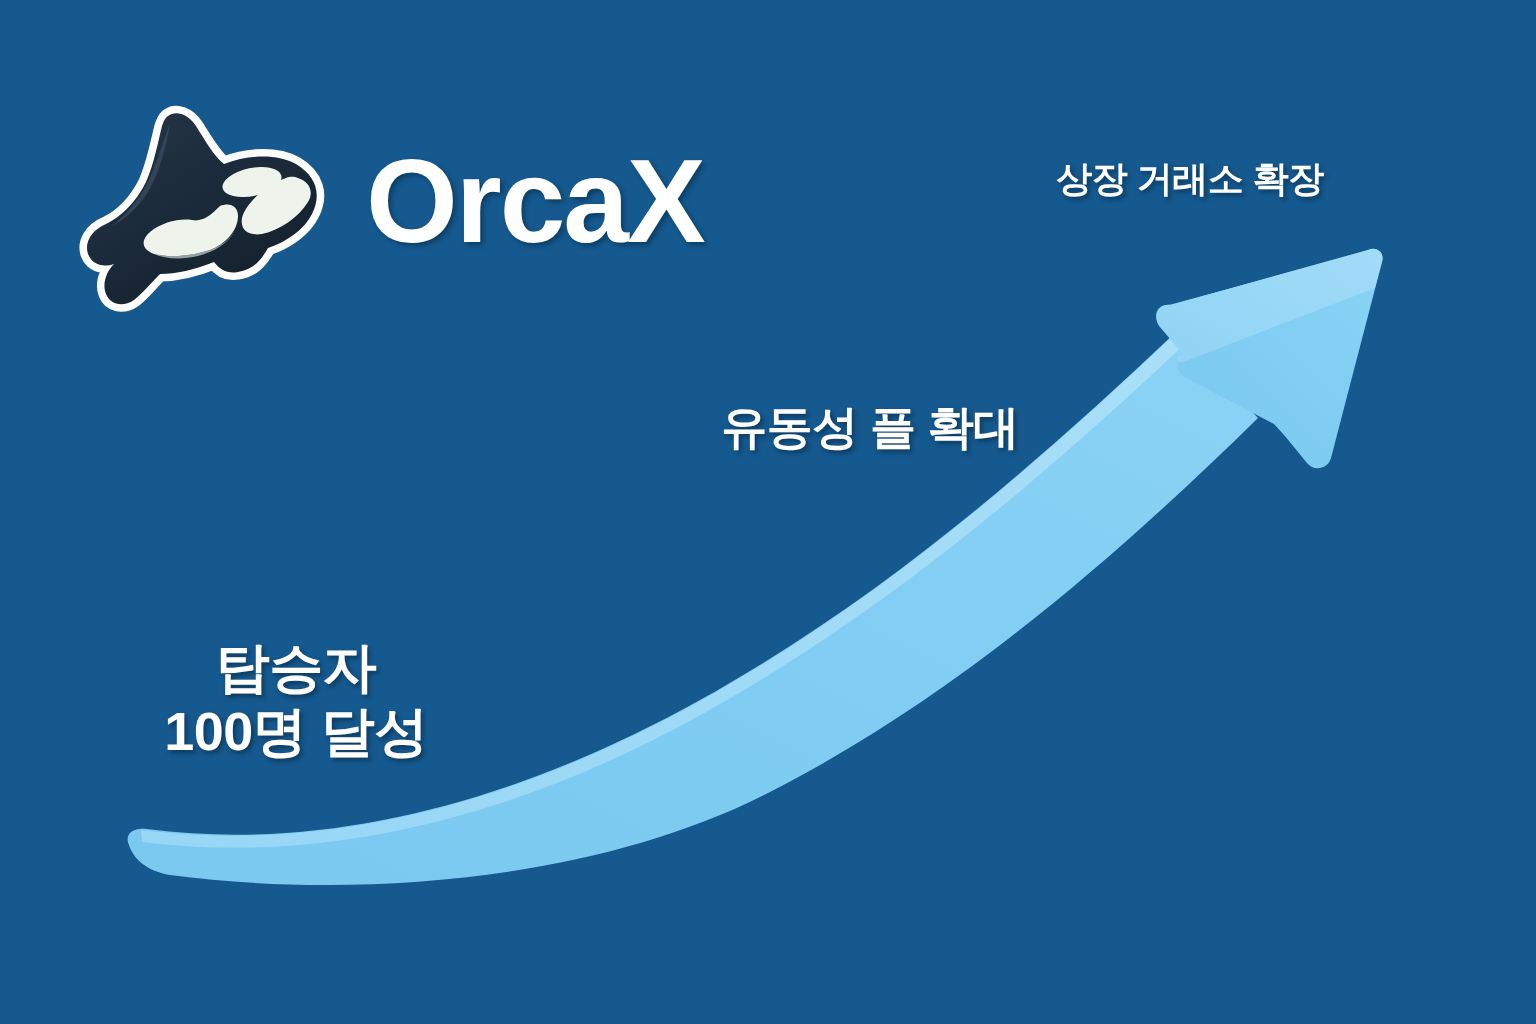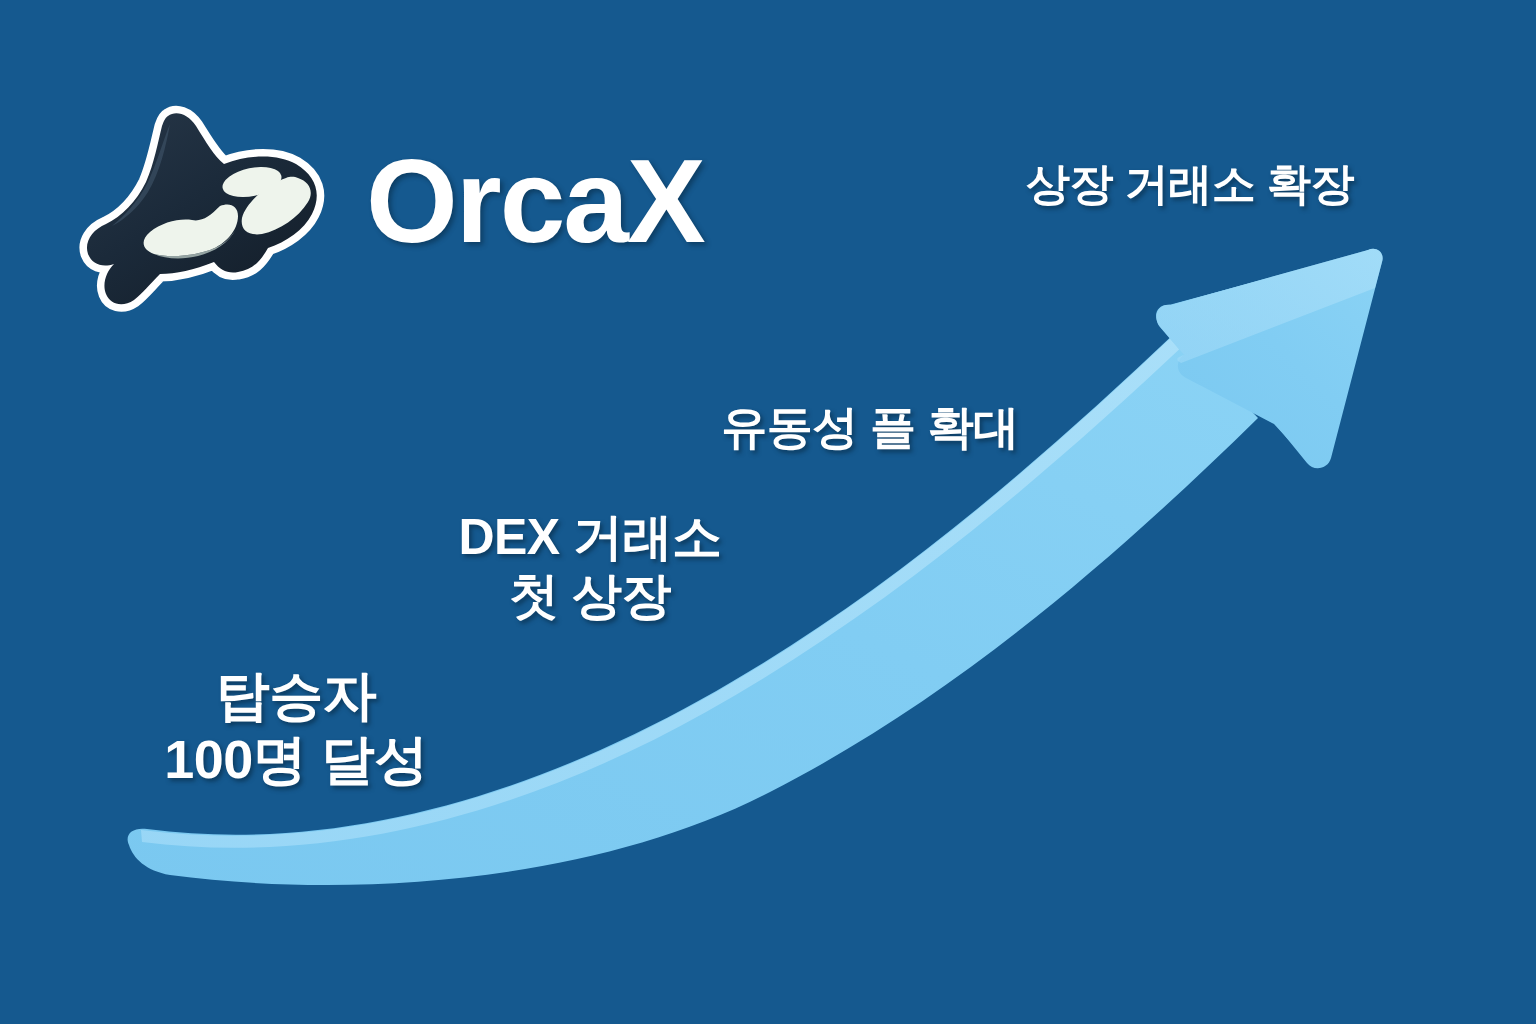--- a/index.html
+++ b/index.html
@@ -65,40 +65,39 @@
     line-height: 1.18;
     white-space: pre-line;
     text-shadow: 2.5px 2.5px 4px rgba(6, 34, 57, 0.55);
     letter-spacing: -0.5px;
   }
   #milestone-1 {
     left: 96px;
     top: 636px;
     width: 400px;
     font-size: 54px;
-    margin-top: 28px;
   }
   #milestone-2 {
     left: 380px;
     top: 508px;
     width: 420px;
     font-size: 50px;
   }
   #milestone-3 {
     left: 640px;
     top: 388px;
     width: 460px;
     font-size: 46px;
     margin-top: 12px;
   }
   #milestone-4 {
     left: 940px;
     top: 158px;
     width: 500px;
-    font-size: 44px;
+    font-size: 36px;
   }
 </style>
 </head>
 <body>
 
 <div id="stage" style="background: #a16207;">
 
   <div id="bg-layer" style="background: rgb(21, 89, 143);"></div>
 
   <svg id="growth-arrow" viewBox="0 0 1536 1024" aria-hidden="true">
@@ -243,20 +242,18 @@
       <path d="M 82 156 C 98 160, 120 158, 138 152 C 150 148, 159 140, 164 131
                C 157 145, 142 154, 126 158 C 110 162, 93 161, 82 156 Z" fill="#c9d8d2" opacity="0.7"></path>
     </svg>
 
     <div id="brand-wordmark">OrcaX</div>
   </div>
 
   <div class="milestone" id="milestone-1">탑승자
 100명 달성</div>
 
-  <div class="milestone" id="milestone-2">DEX 거래소
-첫 상장</div>
 
   <div class="milestone" id="milestone-3">유동성 플 확대</div>
 
   <div class="milestone" id="milestone-4">상장 거래소 확장</div>
 
 </div>
 
 </body></html>

